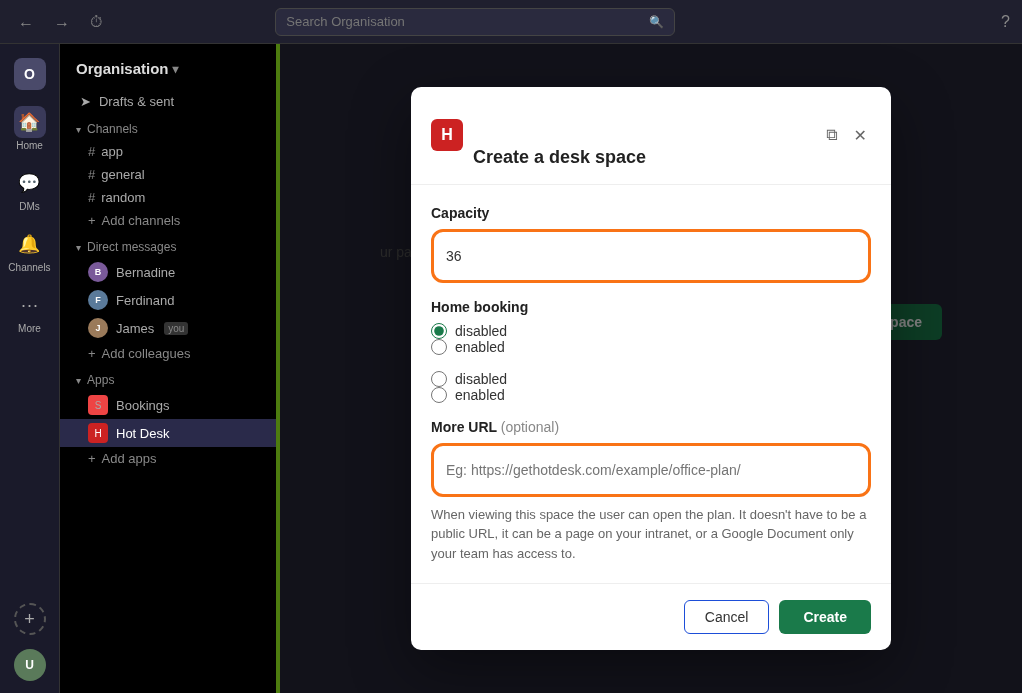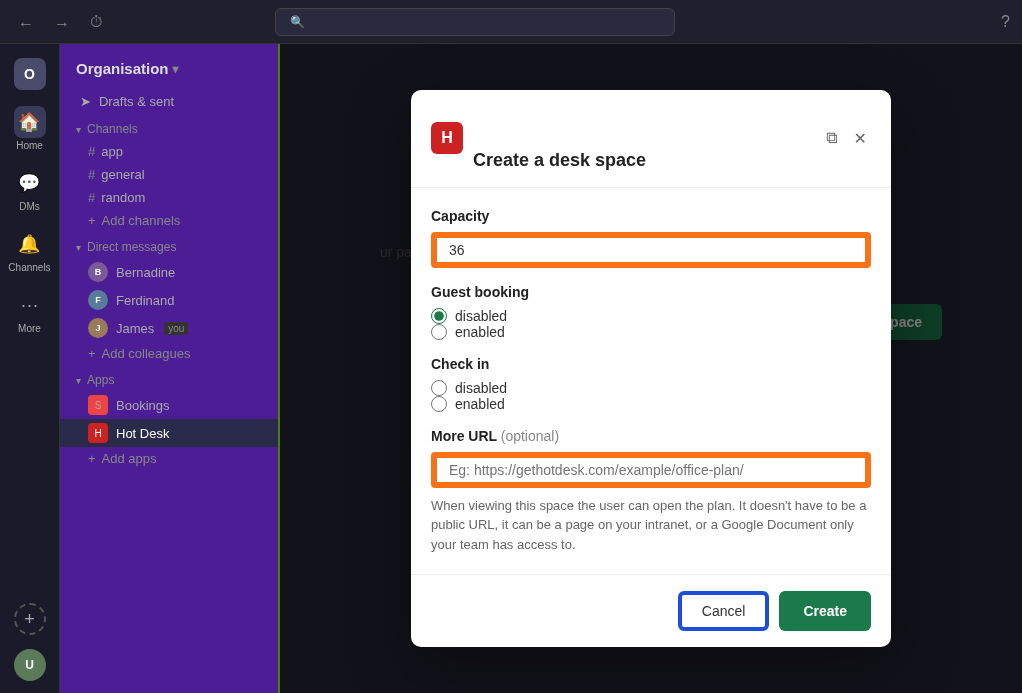--- a/index.html
+++ b/index.html
@@ -19,21 +19,21 @@
     
     .icon-sidebar { width: 60px; background: #1a1a2a; display: flex; flex-direction: column; align-items: center; padding-top: 8px; gap: 4px; border-right: 1px solid #333; }
     .icon-sidebar-item { display: flex; flex-direction: column; align-items: center; padding: 6px 4px; border-radius: 8px; cursor: pointer; color: #aaa; font-size: 10px; gap: 2px; width: 52px; }
     .icon-sidebar-item .icon-box { width: 32px; height: 32px; display: flex; align-items: center; justify-content: center; border-radius: 8px; font-size: 18px; }
     .icon-sidebar-item.active .icon-box { background: #3a3a5a; }
     .icon-sidebar-item.org .icon-box { background: #4a4a6a; font-size: 14px; font-weight: bold; color: white; }
     .icon-sidebar-bottom { margin-top: auto; padding-bottom: 12px; display: flex; flex-direction: column; align-items: center; gap: 8px; }
     .avatar-circle { width: 32px; height: 32px; border-radius: 50%; background: #5a7a5a; display: flex; align-items: center; justify-content: center; font-size: 12px; color: white; font-weight: bold; }
 
     
-    .nav-sidebar { width: 220px; background: #4c1d95; padding: 12px 0; overflow-y: auto; border-right: 2px solid #4d7c0f; }
+    .nav-sidebar { width: 220px; background: #000000; padding: 12px 0; overflow-y: auto; border-right: 4px solid #4d7c0f; }
     .nav-org-title { font-size: 15px; font-weight: 600; color: #ddd; padding: 4px 16px 12px; display: flex; align-items: center; gap: 4px; }
     .nav-org-title .chevron { color: #888; font-size: 12px; }
     .nav-item { display: flex; align-items: center; gap: 8px; padding: 5px 16px; font-size: 13px; color: #aaa; cursor: pointer; border-radius: 4px; margin: 0 4px; }
     .nav-section-header { display: flex; align-items: center; gap: 6px; padding: 8px 16px 4px; font-size: 12px; color: #888; cursor: pointer; }
     .nav-section-header .arrow { font-size: 10px; }
     .nav-channel { display: flex; align-items: center; gap: 6px; padding: 4px 16px 4px 28px; font-size: 13px; color: #aaa; cursor: pointer; }
     .nav-channel .hash { color: #888; }
     .nav-add { display: flex; align-items: center; gap: 6px; padding: 4px 16px 4px 28px; font-size: 13px; color: #888; cursor: pointer; }
     .nav-dm { display: flex; align-items: center; gap: 8px; padding: 4px 16px 4px 28px; font-size: 13px; color: #aaa; cursor: pointer; }
     .dm-avatar { width: 20px; height: 20px; border-radius: 50%; display: flex; align-items: center; justify-content: center; font-size: 9px; color: white; font-weight: bold; flex-shrink: 0; }
@@ -53,37 +53,38 @@
     .modal-header { display: flex; align-items: center; gap: 10px; padding: 16px 20px; border-bottom: 1px solid #eee; flex-shrink: 0; }
     .modal-logo { width: 32px; height: 32px; background: #cc2222; border-radius: 6px; display: flex; align-items: center; justify-content: center; color: white; font-size: 16px; font-weight: bold; flex-shrink: 0; }
     .modal-title { font-size: 18px; font-weight: 600; color: #222; flex: 1; margin-top: 44px; }
     .modal-header-actions { display: flex; gap: 8px; }
     .modal-icon-btn { background: none; border: none; cursor: pointer; color: #666; font-size: 16px; padding: 4px; border-radius: 4px; }
     .modal-body { flex: 1; overflow-y: auto; padding: 20px; display: flex; flex-direction: column; gap: 16px; justify-content: center; }
     .modal-body::-webkit-scrollbar { width: 6px; }
     .modal-body::-webkit-scrollbar-thumb { background: #ccc; border-radius: 3px; }
     .field-label { font-size: 14px; font-weight: 600; color: #222; margin-bottom: 8px; }
     .field-label .optional { font-weight: 400; color: #888; }
-    .text-input { width: 100%; border: 6px solid #f97316; border-radius: 4px; padding: 4px 12px; font-size: 14px; color: #333; outline: none; }
+    .text-input { width: 100%; border: 3px solid #f97316; border-radius: 12px; padding: 16px 12px; font-size: 14px; color: #333; outline: none; }
     .radio-group { display: flex; flex-direction: column; gap: 0; }
     .radio-option { display: flex; align-items: center; gap: 8px; font-size: 14px; color: #333; cursor: pointer; }
     .radio-option input[type="radio"] { accent-color: #1a7a4a; width: 16px; height: 16px; cursor: pointer; }
     .help-text { font-size: 13px; color: #666; line-height: 1.5; }
     .modal-footer { display: flex; justify-content: flex-end; gap: 10px; padding: 16px 20px; border-top: 1px solid #eee; flex-shrink: 0; }
-    .btn-cancel { background: white; border: 4px solid #1d4ed8; border-radius: 6px; padding: 8px 20px; font-size: 14px; cursor: pointer; color: #333; }
+    .btn-cancel { background: white; border: 1px solid #1d4ed8; border-radius: 6px; padding: 8px 20px; font-size: 14px; cursor: pointer; color: #333; }
     .btn-create { background: #1a7a4a; border: none; border-radius: 6px; padding: 8px 24px; font-size: 14px; cursor: pointer; color: white; font-weight: 600; }
   </style>
 </head>
 <body>
 
 <div class="topbar">
   <button class="topbar-nav-btn">←</button>
   <button class="topbar-nav-btn">→</button>
   <button class="topbar-nav-btn">⏱</button>
   <div class="search-bar">
+    <input type="text" placeholder="Search Organisation" style="">
     <span class="search-icon-span">🔍</span>
   </div>
   <div class="topbar-right">?</div>
 </div>
 
 <div class="main-layout">
 
   <div class="icon-sidebar">
     <div class="icon-sidebar-item org">
       <div class="icon-box">O</div>
@@ -197,35 +198,34 @@
         </div>
 
         <div class="modal-body">
 
           <div>
             <div class="field-label">Capacity</div>
             <input type="text" class="text-input" value="36" style="">
           </div>
 
           <div>
-            <div class="field-label">Guest booking</div>
+            <div class="field-label">Home booking</div>
             <div class="radio-group">
               <label class="radio-option">
                 <input type="radio" name="guest_booking" value="disabled" checked="" style="">
                 <span>disabled</span>
               </label>
               <label class="radio-option">
                 <input type="radio" name="guest_booking" value="enabled" style="">
                 <span>enabled</span>
               </label>
             </div>
           </div>
 
           <div>
-            <div class="field-label">Check in</div>
             <div class="radio-group">
               <label class="radio-option">
                 <input type="radio" name="check_in" value="disabled" style="">
                 <span>disabled</span>
               </label>
               <label class="radio-option">
                 <input type="radio" name="check_in" value="enabled" style="">
                 <span>enabled</span>
               </label>
             </div>

